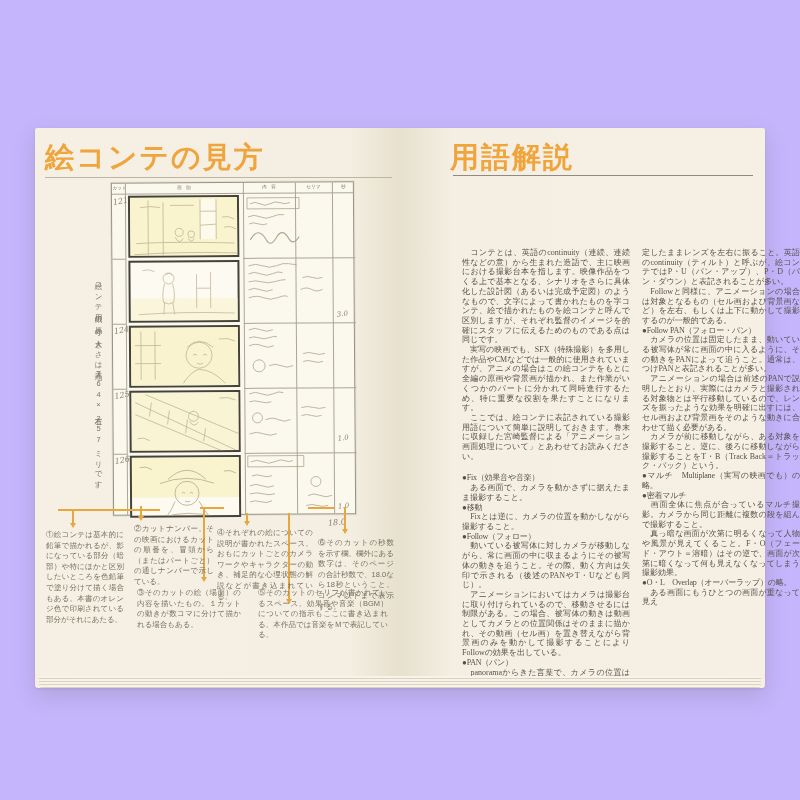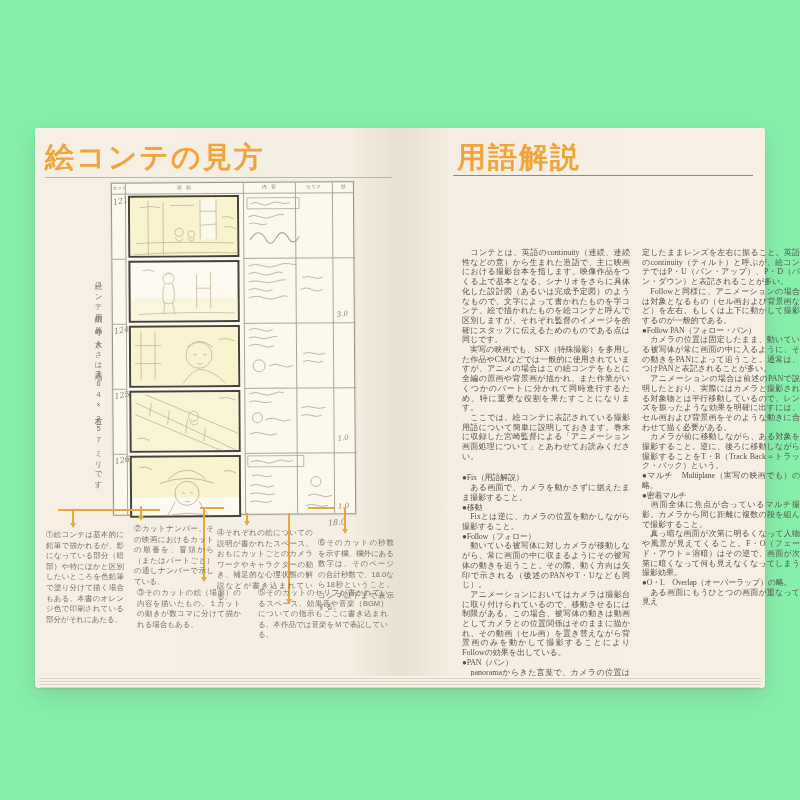--- a/index.html
+++ b/index.html
@@ -1,17 +1,17 @@
 <!DOCTYPE html>
 <html><head>
 <meta charset="utf-8">
 <style>
   * { margin:0; padding:0; box-sizing:border-box; }
   html,body { width:800px; height:800px; background:#ffffff; font-family:"Liberation Sans", sans-serif; }
-  .stage { position:relative; width:800px; height:800px; overflow:hidden; background:#86efac; }
+  .stage { position:relative; width:800px; height:800px; overflow:hidden; background:#c4b5fd; }
 
   
   .book { position:absolute; left:35px; top:128px; width:730px; height:560px;
           background:#f4efe2; border-radius:3px;
           box-shadow:0 8px 22px rgba(90,80,60,.18), 0 1px 3px rgba(0,0,0,.08); }
   .page { position:absolute; top:0; height:548px; }
   .page.left  { left:0; width:365px;
     background:linear-gradient(to right,#f5f0e3 0%,#f4efe2 86%,#e8e1cf 99%); border-radius:3px 0 0 0; }
   .page.right { left:365px; width:365px;
     background:linear-gradient(to left,#f5f0e3 0%,#f4efe2 86%,#e8e1cf 99%); border-radius:0 3px 0 0; }
@@ -270,27 +270,27 @@
 
       <div class="anno" style="left:11px;  top:402px; width:78px;">①絵コンテは基本的に鉛筆で描かれるが、影になっている部分（暗部）や特にほかと区別したいところを色鉛筆で塗り分けて描く場合もある。本書のオレンジ色で印刷されている部分がそれにあたる。</div>
       <div class="anno" style="left:93px;  top:396px; width:80px;margin-left:6px;">②カットナンバー。その映画におけるカットの順番を、冒頭から（またはパートごと）の通しナンバーで示している。</div>
       <div class="anno" style="left:102px; top:460px; width:104px;">③そのカットの絵（場面）の内容を描いたもの。１カットの動きが数コマに分けて描かれる場合もある。</div>
       <div class="anno" style="left:182px; top:400px; width:96px;">④それぞれの絵についての説明が書かれたスペース。おもにカットごとのカメラワークやキャラクターの動き、補足的な心理状態の解説などが書き込まれている。</div>
       <div class="anno" style="left:223px; top:460px; width:130px;">⑤そのカットのセリフが書かれているスペース。効果音や音楽（BGM）についての指示もここに書き込まれる。本作品では音楽をＭで表記している。</div>
       <div class="anno" style="left:283px; top:410px; width:76px;">⑥そのカットの秒数を示す欄。欄外にある数字は、そのページの合計秒数で、18.0なら18秒ということ。コンマ以下まで表示する。</div>
     </section>
 
     <section class="page right">
-      <h1 class="big-title" style="left:57px; top:10px;text-align:right;">用語解説</h1>
+      <h1 class="big-title" style="left:50px; top:10px;text-align:right;">用語解説</h1>
       <div class="title-rule" style="left:53px; top:47px; width:300px; background:#8f8b80;"></div>
       <div class="textcol col1">
           <p>　コンテとは、英語のcontinuity（連続、連続性などの意）から生まれた造語で、主に映画における撮影台本を指します。映像作品をつくる上で基本となる、シナリオをさらに具体化した設計図（あるいは完成予定図）のようなもので、文字によって書かれたものを字コンテ、絵で描かれたものを絵コンテと呼んで区別しますが、それぞれ監督のイメージを的確にスタッフに伝えるためのものである点は同じです。</p>
           <p>　実写の映画でも、SFX（特殊撮影）を多用した作品やCMなどでは一般的に使用されていますが、アニメの場合はこの絵コンテをもとに全編の原画や背景画が描かれ、また作業がいくつかのパートに分かれて同時進行するため、特に重要な役割を果たすことになります。</p>
           <p>　ここでは、絵コンテに表記されている撮影用語について簡単に説明しておきます。巻末に収録した宮崎監督による「アニメーション画面処理について」とあわせてお読みください。</p>
-          <p class="head">●Fix（用語解説）</p>
+          <p class="head">●Fix（効果音や音楽）</p>
           <p>　ある画面で、カメラを動かさずに据えたまま撮影すること。</p>
           <p class="head">●移動</p>
           <p>　Fixとは逆に、カメラの位置を動かしながら撮影すること。</p>
           <p class="head">●Follow（フォロー）</p>
           <p>　動いている被写体に対しカメラが移動しながら、常に画面の中に収まるようにその被写体の動きを追うこと。その際、動く方向は矢印で示される（後述のPANやT・Uなども同じ）。</p>
           <p>　アニメーションにおいてはカメラは撮影台に取り付けられているので、移動させるには制限がある。この場合、被写体の動きは動画としてカメラとの位置関係はそのままに描かれ、その動画（セル画）を置き替えながら背景画のみを動かして撮影することによりFollowの効果を出している。</p>
           <p class="head">●PAN（パン）</p>
           <p>　panoramaからきた言葉で、カメラの位置は固</p>
         </div>
       <div class="textcol col2">

